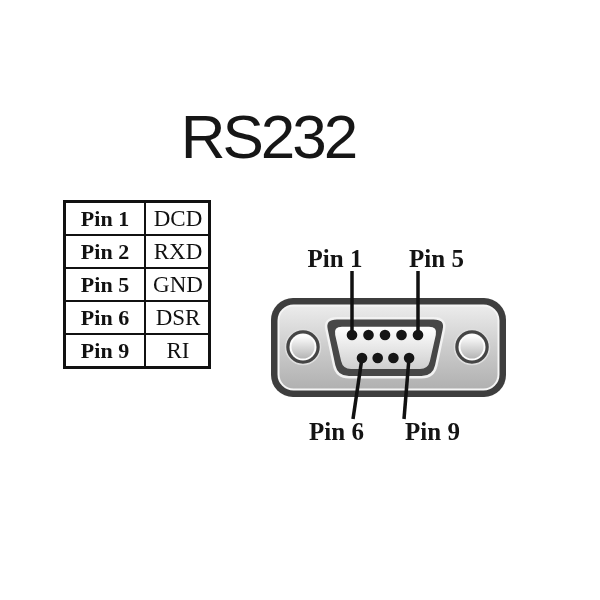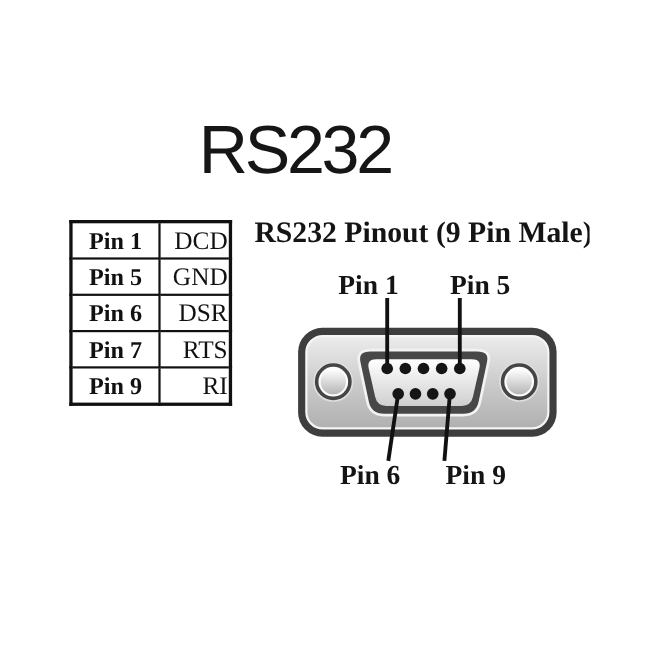--- a/index.html
+++ b/index.html
@@ -39,21 +39,21 @@
     white-space:nowrap;
   }
   table.pin-table{border:3px solid #111;}
   td.pin-cell{
     width:76px;
     text-align:center;
     font-weight:bold;
     font-size:22px;
   }
   td.signal-cell{
-    text-align:right;
+    text-align:center;
     padding-left:3px;
     font-size:23px;
   }
   
   .diagram-heading{
     position:absolute;
     left:225px;top:195px;
     width:320px;
     text-align:center;
     font-size:27px;
@@ -79,39 +79,38 @@
 
   <div class="page-title">RS232</div>
 
   <table class="pin-table">
     <tbody>
         <tr>
           <td class="pin-cell">Pin 1</td>
           <td class="signal-cell">DCD</td>
         </tr>
         <tr>
+          <td class="pin-cell">Pin 2</td>
+          <td class="signal-cell">RXD</td>
+        </tr>
+        <tr>
           <td class="pin-cell">Pin 5</td>
           <td class="signal-cell">GND</td>
         </tr>
         <tr>
           <td class="pin-cell">Pin 6</td>
           <td class="signal-cell">DSR</td>
         </tr>
         <tr>
-          <td class="pin-cell">Pin 7</td>
-          <td class="signal-cell">RTS</td>
-        </tr>
-        <tr>
           <td class="pin-cell">Pin 9</td>
           <td class="signal-cell">RI</td>
         </tr>
       </tbody>
   </table>
 
-  <div class="diagram-heading">RS232 Pinout (9 Pin Male)</div>
 
   <svg class="connector-svg" width="280" height="205" viewBox="0 0 280 205" xmlns="http://www.w3.org/2000/svg">
     <defs>
       <linearGradient id="shellGrad" x1="0" y1="0" x2="0" y2="1">
         <stop offset="0" stop-color="#ececec"></stop>
         <stop offset="0.55" stop-color="#c9c9c9"></stop>
         <stop offset="1" stop-color="#b0b0b0"></stop>
       </linearGradient>
       <linearGradient id="faceGrad" x1="0" y1="0" x2="0" y2="1">
         <stop offset="0" stop-color="#ffffff"></stop>

